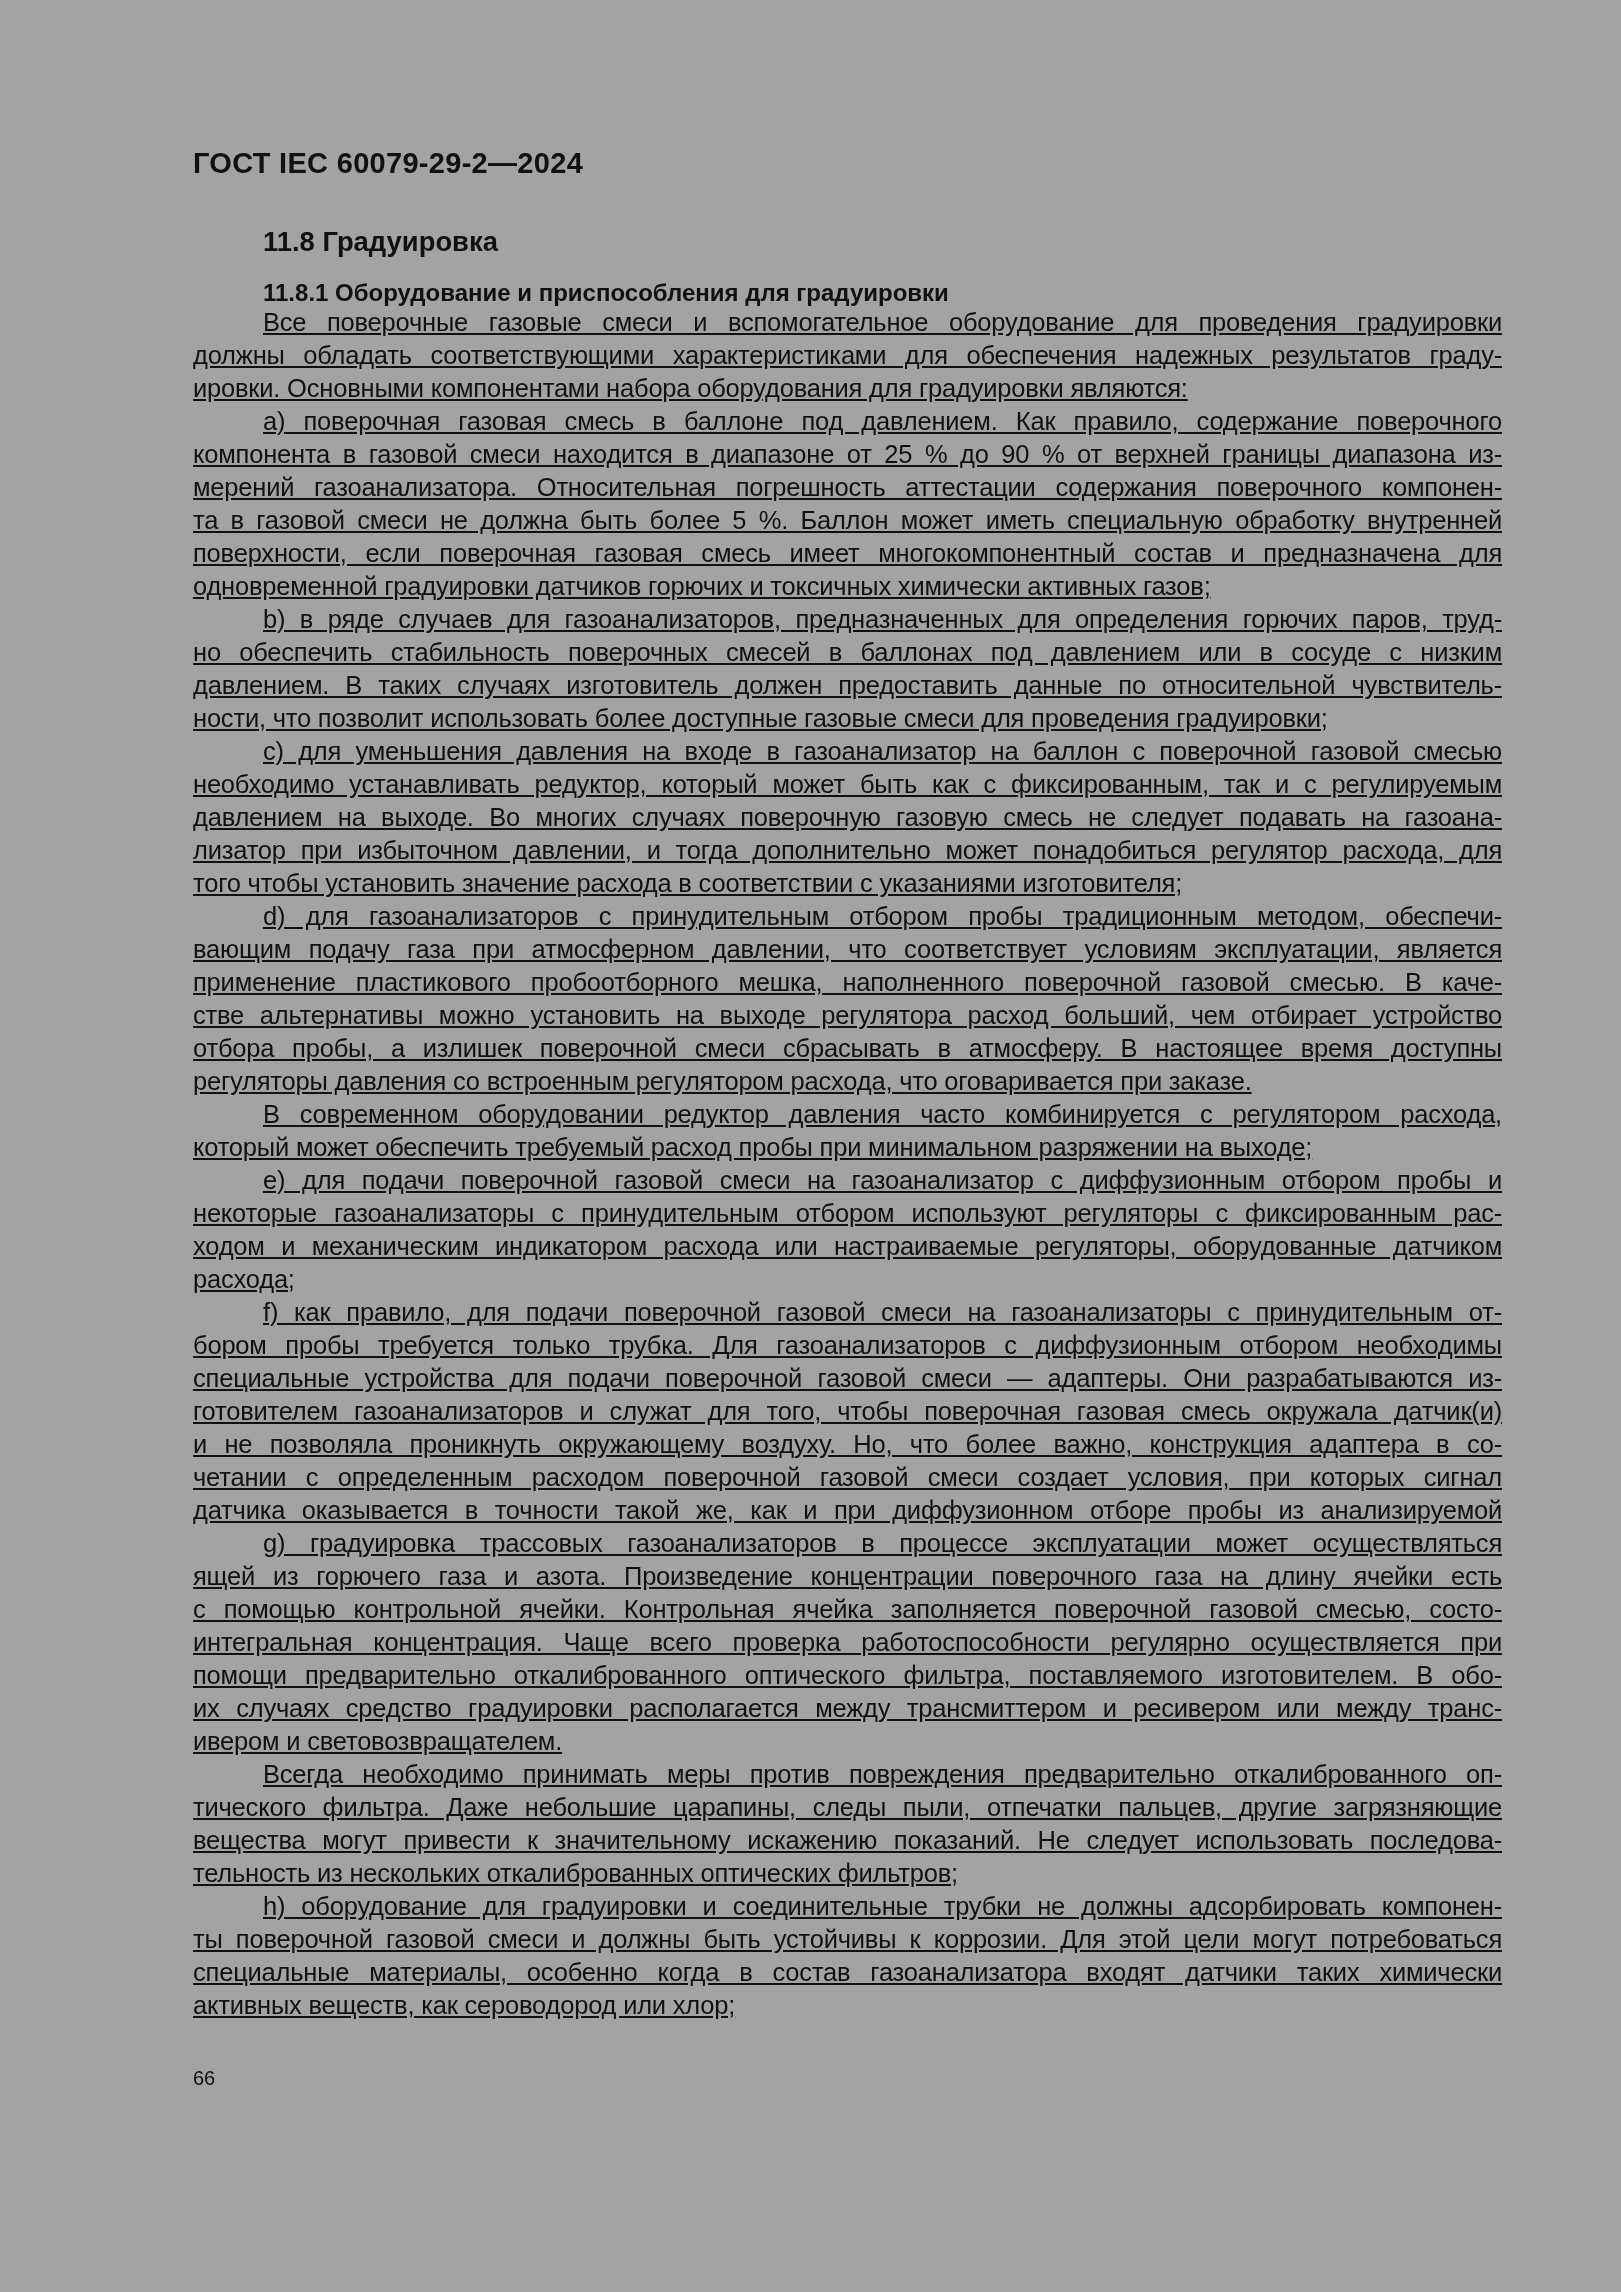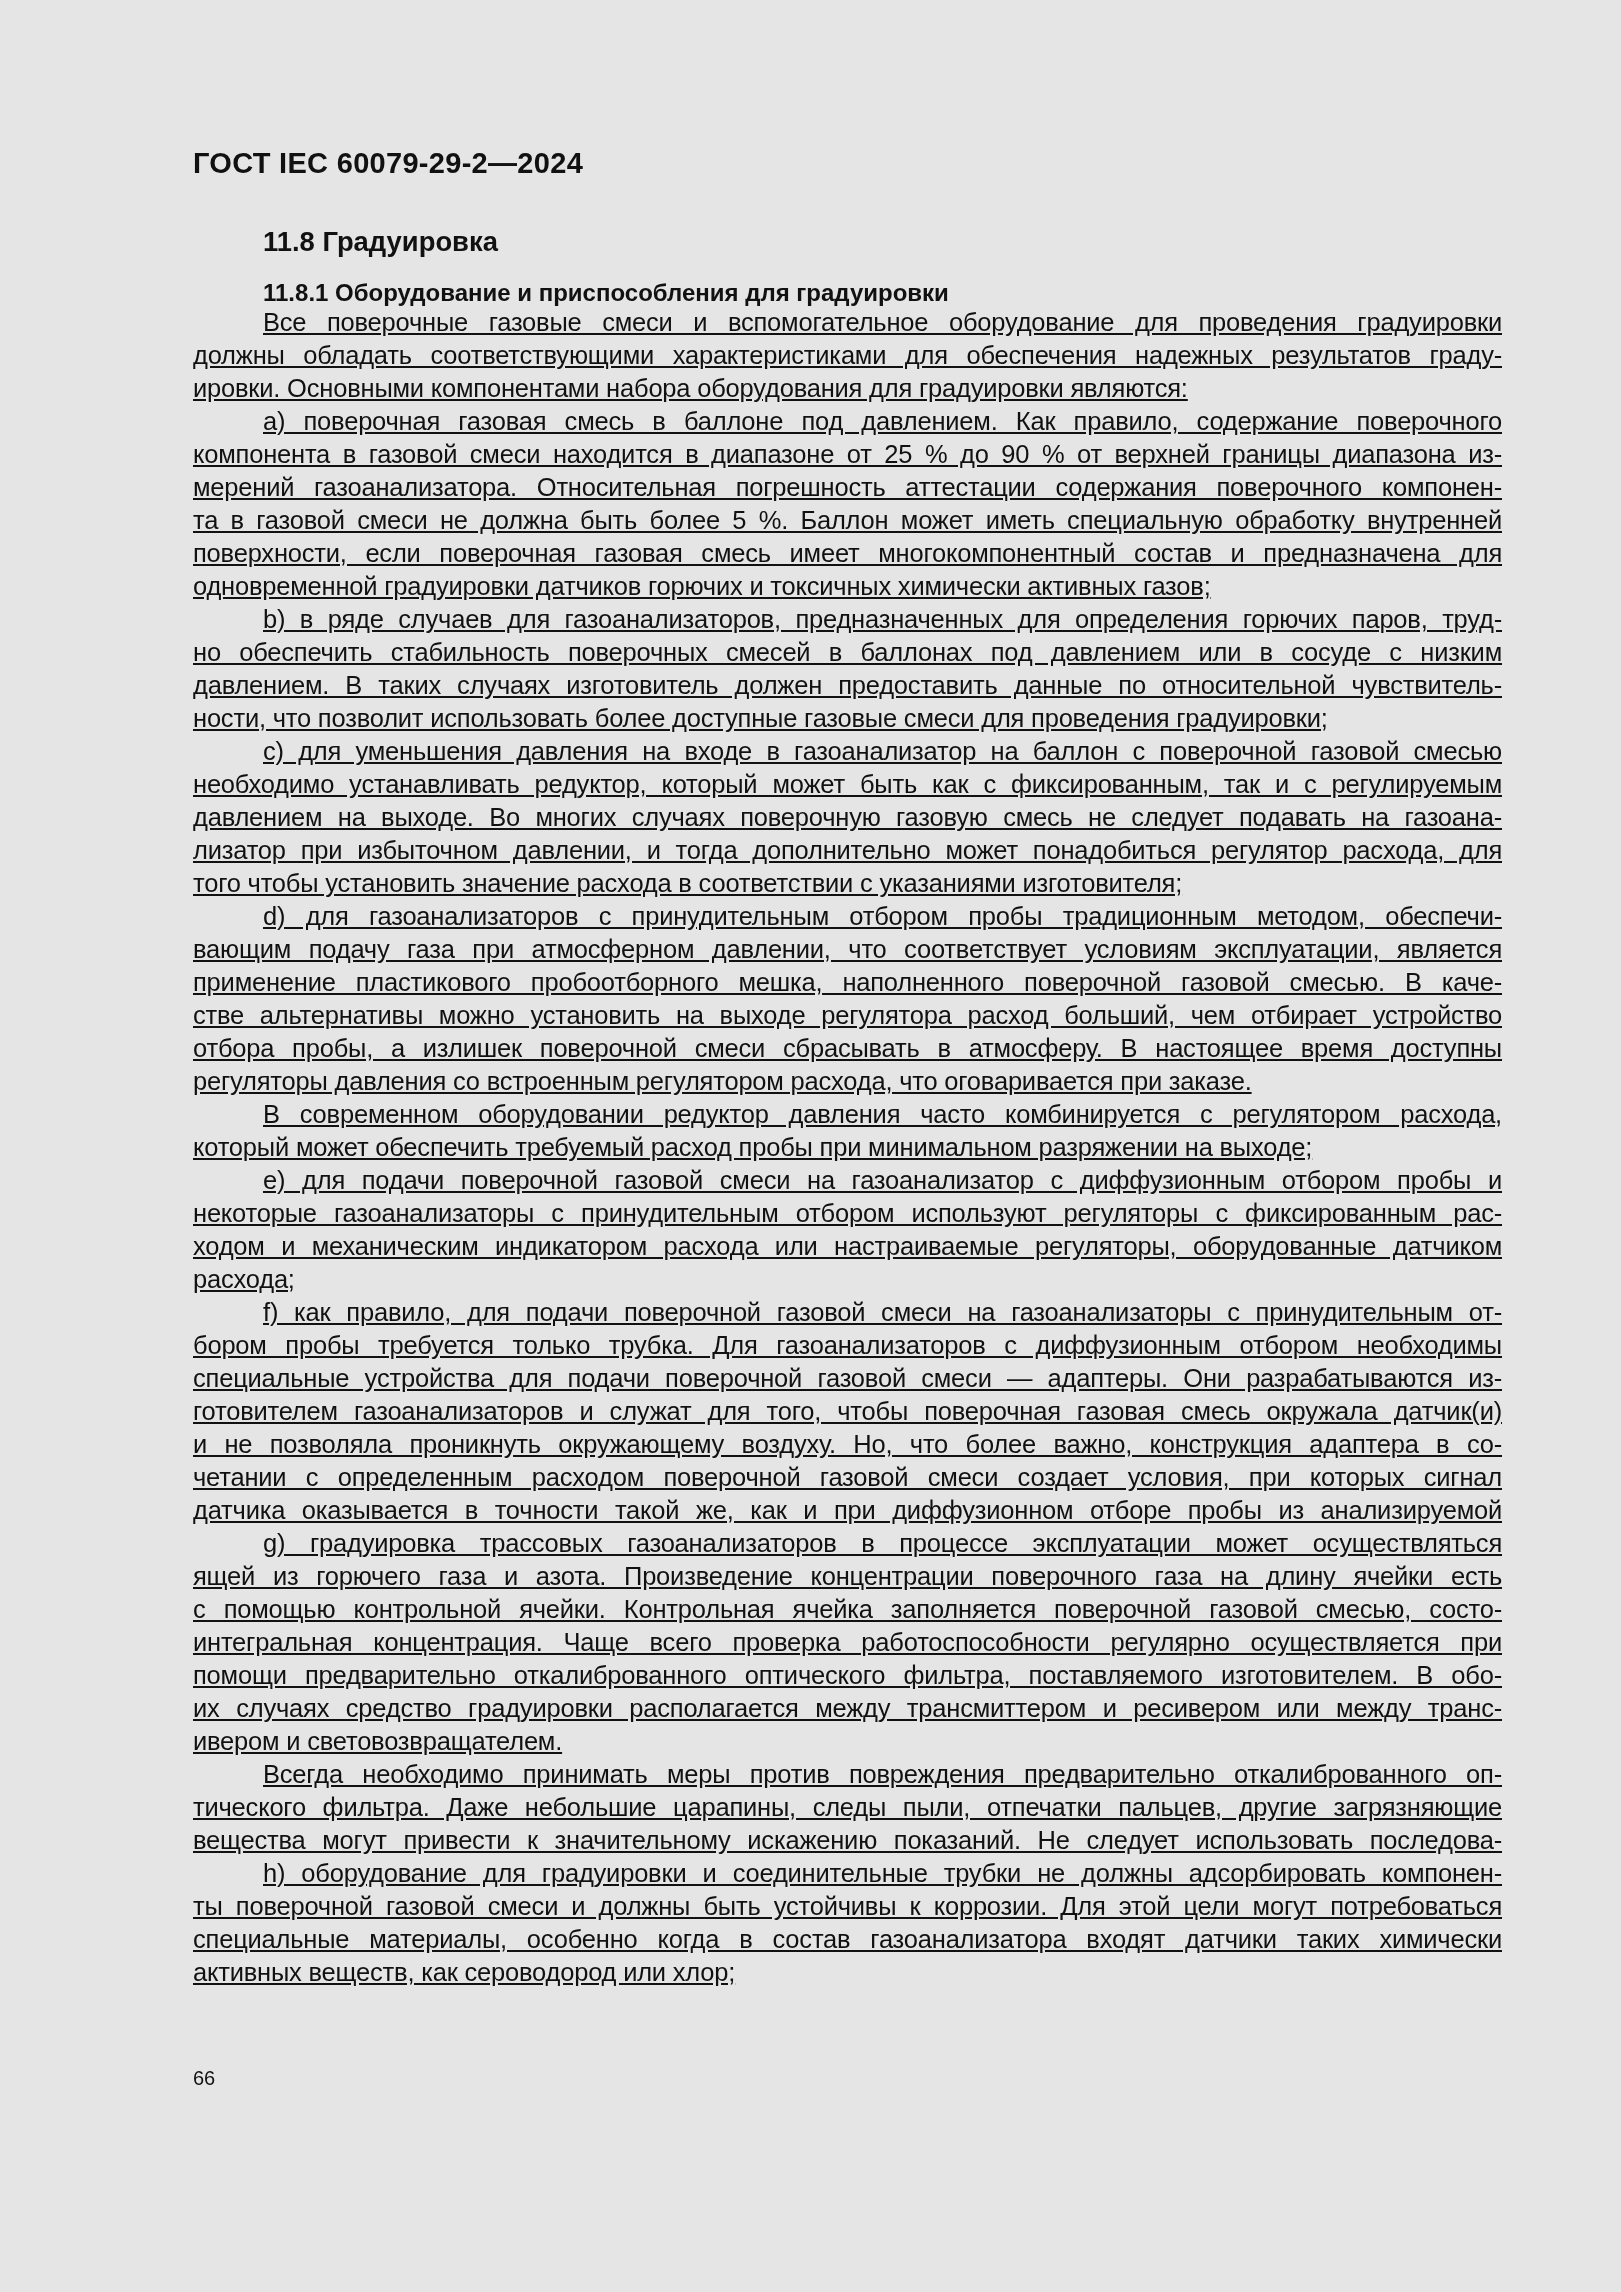--- a/index.html
+++ b/index.html
@@ -4,21 +4,21 @@
 <style>
   html, body {
     margin: 0;
     padding: 0;
     background: #ffffff;
   }
   .page {
     position: relative;
     width: 1621px;
     height: 2293px;
-    background: #e5e5e5;
+    background: #a3a3a3;
     overflow: hidden;
     font-family: "Liberation Sans", sans-serif;
     color: #111111;
   }
   .doc-header {
     position: absolute;
     left: 193px;
     top: 147px;
     font-size: 29px;
     font-weight: 700;
@@ -150,20 +150,21 @@
         <div class="line">с помощью контрольной ячейки. Контрольная ячейка заполняется поверочной газовой смесью, состо-</div>
         <div class="line">интегральная концентрация. Чаще всего проверка работоспособности регулярно осуществляется при</div>
         <div class="line">помощи предварительно откалиброванного оптического фильтра, поставляемого изготовителем. В обо-</div>
         <div class="line">их случаях средство градуировки располагается между трансмиттером и ресивером или между транс-</div>
         <div class="line para-last">ивером и световозвращателем.</div>
       </div>
       <div class="paragraph">
         <div class="line indent">Всегда необходимо принимать меры против повреждения предварительно откалиброванного оп-</div>
         <div class="line">тического фильтра. Даже небольшие царапины, следы пыли, отпечатки пальцев, другие загрязняющие</div>
         <div class="line">вещества могут привести к значительному искажению показаний. Не следует использовать последова-</div>
+        <div class="line para-last">тельность из нескольких откалиброванных оптических фильтров;</div>
       </div>
       <div class="paragraph">
         <div class="line indent">h) оборудование для градуировки и соединительные трубки не должны адсорбировать компонен-</div>
         <div class="line">ты поверочной газовой смеси и должны быть устойчивы к коррозии. Для этой цели могут потребоваться</div>
         <div class="line">специальные материалы, особенно когда в состав газоанализатора входят датчики таких химически</div>
         <div class="line para-last">активных веществ, как сероводород или хлор;</div>
       </div>
     </div>
 
   <div class="page-number">66</div>

